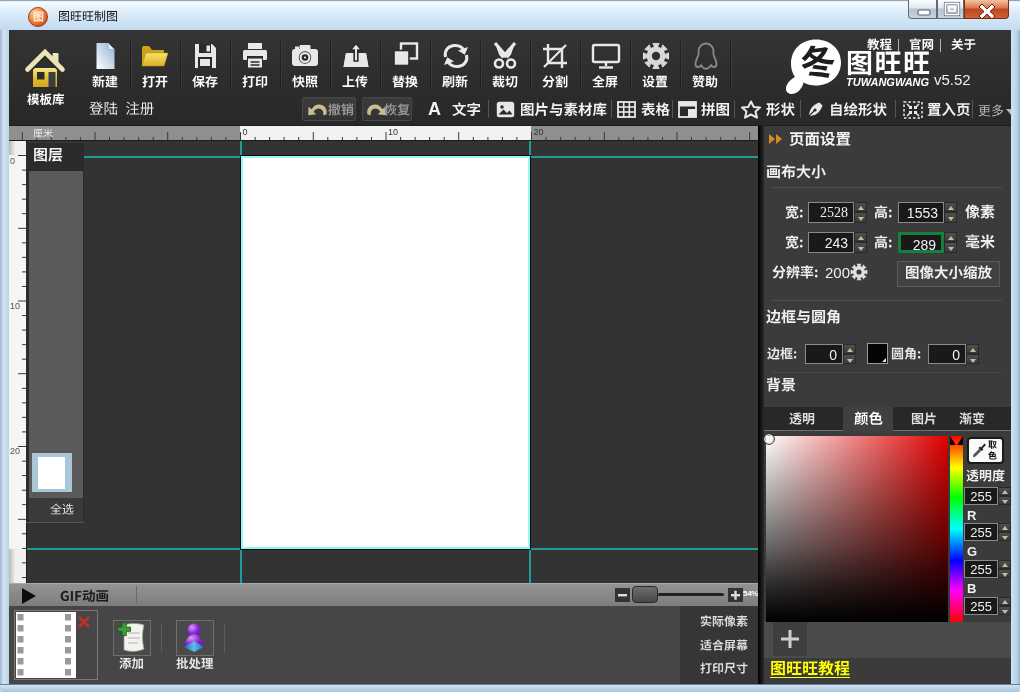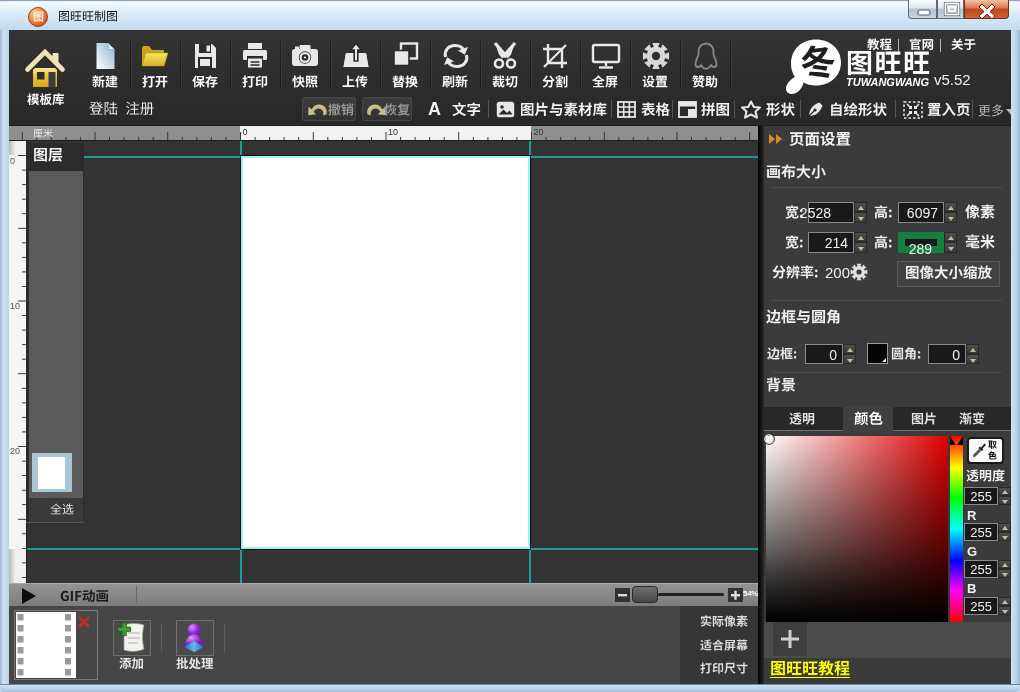--- a/index.html
+++ b/index.html
@@ -660,67 +660,67 @@
       <path fill="#f0f0f0" transform="translate(0,13.2)" d="M0.9 -11.8V-10.2H14.1V-11.8ZM3.9 -9V-2.1H11.1V-9ZM5.4 -4.9H6.7V-3.6H5.4ZM8.2 -4.9H9.5V-3.6H8.2ZM5.4 -7.5H6.7V-6.2H5.4ZM8.2 -7.5H9.5V-6.2H8.2ZM1.1 -8V0.6H12.1V1.3H13.9V-8H12.1V-1.1H3V-8Z M20.6 -12.8C20.4 -12.1 20.2 -11.3 19.9 -10.6H15.8V-8.9H19.2C18.2 -7 16.9 -5.4 15.3 -4.3C15.6 -3.9 16.1 -3.1 16.3 -2.7C17 -3.2 17.6 -3.7 18.2 -4.3V0H20V-4.9H22.4V1.3H24.2V-4.9H26.7V-2C26.7 -1.8 26.6 -1.7 26.4 -1.7C26.2 -1.7 25.4 -1.7 24.7 -1.7C24.9 -1.3 25.2 -0.6 25.2 -0.1C26.4 -0.1 27.2 -0.1 27.8 -0.4C28.4 -0.6 28.5 -1.1 28.5 -1.9V-6.6H24.2V-8.3H22.4V-6.6H19.9C20.4 -7.3 20.8 -8.1 21.2 -8.9H29.2V-10.6H21.9C22.1 -11.2 22.3 -11.8 22.5 -12.4Z M36.5 -12.7C36.5 -11.5 36.5 -10.1 36.3 -8.7H30.8V-6.8H36C35.4 -4.2 34 -1.8 30.6 -0.2C31.1 0.2 31.6 0.8 31.9 1.3C35.1 -0.2 36.7 -2.6 37.5 -5.1C38.7 -2.2 40.5 0 43.2 1.3C43.5 0.8 44.1 -0 44.5 -0.4C41.7 -1.5 39.9 -3.9 38.9 -6.8H44.2V-8.7H38.3C38.4 -10.1 38.4 -11.5 38.4 -12.7Z M51.6 -12.5V-0.9C51.6 -0.6 51.5 -0.5 51.1 -0.5C50.8 -0.5 49.7 -0.5 48.7 -0.5C49 -0 49.3 0.8 49.4 1.3C50.9 1.3 51.9 1.3 52.6 1C53.3 0.7 53.5 0.2 53.5 -0.9V-12.5ZM55.2 -8.6C56.4 -6.4 57.5 -3.6 57.8 -1.7L59.8 -2.5C59.4 -4.4 58.2 -7.1 56.9 -9.3ZM47.6 -9.1C47.3 -7.1 46.5 -4.5 45.3 -3C45.8 -2.8 46.6 -2.3 47.1 -2C48.4 -3.7 49.2 -6.5 49.7 -8.7Z"></path>
     </svg>
   </div>
 <div style="position:absolute;left:772px;top:187px;width:230px;height:1px;background:#4e4e4e;"></div>
 <div style="position:absolute;left:785px;top:205px;">
     <svg width="19" height="15" viewBox="0 0 19 15" style="display:block">
       <path fill="#f0f0f0" transform="translate(0,12.3)" d="M2.5 -6V-1.5H4.2V-4.6H9.7V-1.7H11.5V-6ZM5.7 -11.6 6 -10.8H1V-7.8H2.5V-7H4.3V-6.3H6V-7H8V-6.3H9.7V-7H11.5V-7.8H13.1V-10.8H8.1C8 -11.2 7.7 -11.7 7.5 -12.1ZM8 -9V-8.3H6V-9H4.3V-8.3H2.5V-9.3H11.4V-8.3H9.7V-9ZM5.7 -4.1V-3C5.7 -2.1 5.3 -0.8 0.4 0C0.9 0.4 1.4 1 1.6 1.4C5 0.7 6.5 -0.4 7.1 -1.4V-0.8C7.1 0.7 7.6 1.1 9.3 1.1C9.7 1.1 11.1 1.1 11.5 1.1C12.9 1.1 13.4 0.6 13.6 -1.5C13.1 -1.6 12.4 -1.8 12.1 -2.1C12 -0.5 11.9 -0.3 11.4 -0.3C11 -0.3 9.8 -0.3 9.5 -0.3C8.9 -0.3 8.8 -0.4 8.8 -0.8V-2.7H7.6L7.6 -3V-4.1Z M16.3 -5.1C17 -5.1 17.6 -5.7 17.6 -6.5C17.6 -7.2 17 -7.8 16.3 -7.8C15.5 -7.8 15 -7.2 15 -6.5C15 -5.7 15.5 -5.1 16.3 -5.1ZM16.3 0.2C17 0.2 17.6 -0.4 17.6 -1.1C17.6 -1.9 17 -2.5 16.3 -2.5C15.5 -2.5 15 -1.9 15 -1.1C15 -0.4 15.5 0.2 16.3 0.2Z"></path>
     </svg>
   </div>
 <div style="position:absolute;left:808px;top:202px;width:46px;height:21px;background:#191919;border:1px solid #8a8a8a;">
-    <div style="position:absolute;right:22px;top:2px;font-size:14px;color:#f0f0f0;">2528</div>
+    <div style="position:absolute;right:5px;top:2px;font-size:14px;color:#f0f0f0;font-family:Liberation Serif, serif;">2528</div>
   </div>
 <div style="position:absolute;left:854px;top:202px;width:13px;height:10px;background:linear-gradient(180deg,#4e4e4e,#3a3a3a);border:1px solid #2a2a2a;">
     <div style="position:absolute;left:3px;top:3px;width:0;height:0;border-left:3.5px solid transparent;border-right:3.5px solid transparent;border-bottom:4px solid #c9bd9a;"></div>
   </div>
 <div style="position:absolute;left:854px;top:212px;width:13px;height:11px;background:linear-gradient(180deg,#4e4e4e,#3a3a3a);border:1px solid #2a2a2a;">
     <div style="position:absolute;left:3px;top:4px;width:0;height:0;border-left:3.5px solid transparent;border-right:3.5px solid transparent;border-top:4px solid #c9bd9a;"></div>
   </div>
 <div style="position:absolute;left:874px;top:205px;">
     <svg width="19" height="15" viewBox="0 0 19 15" style="display:block">
       <path fill="#f0f0f0" transform="translate(0,12.3)" d="M4.3 -7.5H9.8V-6.7H4.3ZM2.6 -8.6V-5.6H11.5V-8.6ZM5.8 -11.6 6.2 -10.6H0.8V-9.2H13.2V-10.6H8.1L7.6 -12ZM3.9 -3.2V0.5H5.4V-0H9.4C9.6 0.3 9.8 0.8 9.9 1.1C10.9 1.1 11.6 1.1 12.2 1C12.7 0.8 12.9 0.4 12.9 -0.3V-5.1H1.1V1.2H2.8V-3.7H11.2V-0.3C11.2 -0.1 11.1 -0.1 10.9 -0.1H10V-3.2ZM5.4 -2H8.5V-1.2H5.4Z M16.3 -5.1C17 -5.1 17.6 -5.7 17.6 -6.5C17.6 -7.2 17 -7.8 16.3 -7.8C15.5 -7.8 15 -7.2 15 -6.5C15 -5.7 15.5 -5.1 16.3 -5.1ZM16.3 0.2C17 0.2 17.6 -0.4 17.6 -1.1C17.6 -1.9 17 -2.5 16.3 -2.5C15.5 -2.5 15 -1.9 15 -1.1C15 -0.4 15.5 0.2 16.3 0.2Z"></path>
     </svg>
   </div>
 <div style="position:absolute;left:898px;top:202px;width:46px;height:21px;background:#191919;border:1px solid #8a8a8a;">
-    <div style="position:absolute;right:5px;top:2px;font-size:14px;color:#f0f0f0;">6097</div>
+    <div style="position:absolute;right:5px;top:2px;font-size:14px;color:#f0f0f0;">1553</div>
   </div>
 <div style="position:absolute;left:944px;top:202px;width:13px;height:10px;background:linear-gradient(180deg,#4e4e4e,#3a3a3a);border:1px solid #2a2a2a;">
     <div style="position:absolute;left:3px;top:3px;width:0;height:0;border-left:3.5px solid transparent;border-right:3.5px solid transparent;border-bottom:4px solid #c9bd9a;"></div>
   </div>
 <div style="position:absolute;left:944px;top:212px;width:13px;height:11px;background:linear-gradient(180deg,#4e4e4e,#3a3a3a);border:1px solid #2a2a2a;">
     <div style="position:absolute;left:3px;top:4px;width:0;height:0;border-left:3.5px solid transparent;border-right:3.5px solid transparent;border-top:4px solid #c9bd9a;"></div>
   </div>
 <div style="position:absolute;left:965px;top:204px;">
     <svg width="30" height="16" viewBox="0 0 30 16" style="display:block">
       <path fill="#f0f0f0" transform="translate(0,13.2)" d="M7.4 -10.3H9.7C9.5 -10.1 9.3 -9.8 9 -9.6H6.8C7 -9.8 7.2 -10.1 7.4 -10.3ZM3.5 -12.7C2.8 -10.6 1.5 -8.4 0.2 -7C0.5 -6.6 1 -5.6 1.2 -5.2C1.5 -5.5 1.8 -5.8 2.1 -6.2V1.3H3.8V-9L3.8 -9C4.2 -8.8 4.7 -8.2 4.9 -7.9L5.4 -8.2V-6.1H7.2C6.5 -5.6 5.6 -5.1 4.2 -4.7C4.6 -4.4 5 -3.9 5.2 -3.6C6.4 -4 7.3 -4.4 8.1 -4.9L8.4 -4.6C7.5 -3.8 5.8 -3.1 4.4 -2.7C4.7 -2.4 5.1 -1.9 5.4 -1.6C6.5 -2 7.9 -2.8 9 -3.6L9.2 -3.1C8 -2 6 -1 4.2 -0.5C4.5 -0.2 5 0.3 5.2 0.7C6.6 0.2 8.2 -0.6 9.4 -1.6C9.4 -1.1 9.3 -0.6 9.2 -0.4C9 -0.2 8.8 -0.1 8.5 -0.1C8.3 -0.1 8 -0.1 7.6 -0.2C7.9 0.3 8 0.9 8 1.3C8.3 1.3 8.6 1.4 8.9 1.3C9.5 1.3 10 1.2 10.4 0.7C11 0.1 11.2 -1.5 10.8 -3L11.3 -3.2C11.8 -1.7 12.5 -0.3 13.6 0.5C13.9 0.1 14.4 -0.5 14.7 -0.8C13.7 -1.4 13 -2.6 12.6 -3.8C13.1 -4.1 13.6 -4.3 14 -4.6L12.8 -5.7C12.2 -5.2 11.2 -4.6 10.3 -4.2C10 -4.8 9.6 -5.3 9.1 -5.8L9.3 -6.1H13.7V-9.6H10.9C11.3 -10 11.7 -10.5 12 -11L11 -11.8L10.7 -11.7H8.3L8.8 -12.4L7.1 -12.7C6.5 -11.5 5.4 -10.1 3.8 -9C4.3 -10 4.8 -11.1 5.2 -12.2ZM6.9 -8.3H8.9C8.8 -8 8.7 -7.7 8.5 -7.3H6.9ZM10.3 -8.3H12V-7.3H10.1C10.2 -7.7 10.3 -8 10.3 -8.3Z M24.4 -1C25.6 -0.4 27.2 0.6 27.9 1.2L29.3 0.2C28.5 -0.5 26.9 -1.4 25.7 -1.9ZM19 -1.9C18.2 -1.2 16.8 -0.5 15.4 -0C15.8 0.2 16.5 0.9 16.8 1.2C18.1 0.6 19.6 -0.3 20.7 -1.3ZM17.7 -4.3C18 -4.4 18.5 -4.4 21 -4.6C19.9 -4.2 19 -3.8 18.5 -3.7C17.5 -3.4 16.9 -3.2 16.3 -3.1C16.4 -2.7 16.6 -2 16.7 -1.7C17.2 -1.9 17.9 -1.9 21.9 -2.2V-0.5C21.9 -0.4 21.9 -0.3 21.6 -0.3C21.4 -0.3 20.4 -0.3 19.6 -0.3C19.9 0.1 20.2 0.8 20.3 1.3C21.4 1.3 22.2 1.3 22.9 1.1C23.5 0.8 23.7 0.4 23.7 -0.5V-2.3L27.1 -2.5C27.4 -2.1 27.7 -1.8 27.9 -1.6L29.4 -2.5C28.7 -3.2 27.4 -4.2 26.5 -4.9L25.1 -4.1L25.8 -3.6L21.4 -3.4C23.3 -4 25.2 -4.8 27 -5.7L25.8 -6.8C25.2 -6.5 24.6 -6.1 23.9 -5.8L20.9 -5.7C21.5 -6 22.1 -6.2 22.7 -6.5L22.3 -6.8H29.4V-8.2H23.4V-8.8H27.9V-10.1H23.4V-10.6H28.7V-11.9H23.4V-12.8H21.6V-11.9H16.4V-10.6H21.6V-10.1H17.1V-8.8H21.6V-8.2H15.6V-6.8H20.3C19.5 -6.4 18.7 -6.1 18.4 -6C18 -5.8 17.6 -5.7 17.2 -5.7C17.4 -5.3 17.6 -4.5 17.7 -4.3Z"></path>
     </svg>
   </div>
 <div style="position:absolute;left:785px;top:235px;">
     <svg width="19" height="15" viewBox="0 0 19 15" style="display:block">
       <path fill="#f0f0f0" transform="translate(0,12.3)" d="M2.5 -6V-1.5H4.2V-4.6H9.7V-1.7H11.5V-6ZM5.7 -11.6 6 -10.8H1V-7.8H2.5V-7H4.3V-6.3H6V-7H8V-6.3H9.7V-7H11.5V-7.8H13.1V-10.8H8.1C8 -11.2 7.7 -11.7 7.5 -12.1ZM8 -9V-8.3H6V-9H4.3V-8.3H2.5V-9.3H11.4V-8.3H9.7V-9ZM5.7 -4.1V-3C5.7 -2.1 5.3 -0.8 0.4 0C0.9 0.4 1.4 1 1.6 1.4C5 0.7 6.5 -0.4 7.1 -1.4V-0.8C7.1 0.7 7.6 1.1 9.3 1.1C9.7 1.1 11.1 1.1 11.5 1.1C12.9 1.1 13.4 0.6 13.6 -1.5C13.1 -1.6 12.4 -1.8 12.1 -2.1C12 -0.5 11.9 -0.3 11.4 -0.3C11 -0.3 9.8 -0.3 9.5 -0.3C8.9 -0.3 8.8 -0.4 8.8 -0.8V-2.7H7.6L7.6 -3V-4.1Z M16.3 -5.1C17 -5.1 17.6 -5.7 17.6 -6.5C17.6 -7.2 17 -7.8 16.3 -7.8C15.5 -7.8 15 -7.2 15 -6.5C15 -5.7 15.5 -5.1 16.3 -5.1ZM16.3 0.2C17 0.2 17.6 -0.4 17.6 -1.1C17.6 -1.9 17 -2.5 16.3 -2.5C15.5 -2.5 15 -1.9 15 -1.1C15 -0.4 15.5 0.2 16.3 0.2Z"></path>
     </svg>
   </div>
 <div style="position:absolute;left:808px;top:232px;width:46px;height:21px;background:#191919;border:1px solid #8a8a8a;">
-    <div style="position:absolute;right:5px;top:2px;font-size:14px;color:#f0f0f0;">214</div>
+    <div style="position:absolute;right:5px;top:2px;font-size:14px;color:#f0f0f0;">243</div>
   </div>
 <div style="position:absolute;left:854px;top:232px;width:13px;height:10px;background:linear-gradient(180deg,#4e4e4e,#3a3a3a);border:1px solid #2a2a2a;">
     <div style="position:absolute;left:3px;top:3px;width:0;height:0;border-left:3.5px solid transparent;border-right:3.5px solid transparent;border-bottom:4px solid #c9bd9a;"></div>
   </div>
 <div style="position:absolute;left:854px;top:242px;width:13px;height:11px;background:linear-gradient(180deg,#4e4e4e,#3a3a3a);border:1px solid #2a2a2a;">
     <div style="position:absolute;left:3px;top:4px;width:0;height:0;border-left:3.5px solid transparent;border-right:3.5px solid transparent;border-top:4px solid #c9bd9a;"></div>
   </div>
 <div style="position:absolute;left:874px;top:235px;">
     <svg width="19" height="15" viewBox="0 0 19 15" style="display:block">
       <path fill="#f0f0f0" transform="translate(0,12.3)" d="M4.3 -7.5H9.8V-6.7H4.3ZM2.6 -8.6V-5.6H11.5V-8.6ZM5.8 -11.6 6.2 -10.6H0.8V-9.2H13.2V-10.6H8.1L7.6 -12ZM3.9 -3.2V0.5H5.4V-0H9.4C9.6 0.3 9.8 0.8 9.9 1.1C10.9 1.1 11.6 1.1 12.2 1C12.7 0.8 12.9 0.4 12.9 -0.3V-5.1H1.1V1.2H2.8V-3.7H11.2V-0.3C11.2 -0.1 11.1 -0.1 10.9 -0.1H10V-3.2ZM5.4 -2H8.5V-1.2H5.4Z M16.3 -5.1C17 -5.1 17.6 -5.7 17.6 -6.5C17.6 -7.2 17 -7.8 16.3 -7.8C15.5 -7.8 15 -7.2 15 -6.5C15 -5.7 15.5 -5.1 16.3 -5.1ZM16.3 0.2C17 0.2 17.6 -0.4 17.6 -1.1C17.6 -1.9 17 -2.5 16.3 -2.5C15.5 -2.5 15 -1.9 15 -1.1C15 -0.4 15.5 0.2 16.3 0.2Z"></path>
     </svg>
   </div>
-<div style="position:absolute;left:898px;top:232px;width:46px;height:21px;background:#191919;border:7px solid #15803d;">
+<div style="position:absolute;left:898px;top:232px;width:46px;height:21px;background:#191919;border:3px solid #15803d;">
     <div style="position:absolute;right:5px;top:2px;font-size:14px;color:#f0f0f0;">289</div>
   </div>
 <div style="position:absolute;left:944px;top:232px;width:13px;height:10px;background:linear-gradient(180deg,#4e4e4e,#3a3a3a);border:1px solid #2a2a2a;">
     <div style="position:absolute;left:3px;top:3px;width:0;height:0;border-left:3.5px solid transparent;border-right:3.5px solid transparent;border-bottom:4px solid #c9bd9a;"></div>
   </div>
 <div style="position:absolute;left:944px;top:242px;width:13px;height:11px;background:linear-gradient(180deg,#4e4e4e,#3a3a3a);border:1px solid #2a2a2a;">
     <div style="position:absolute;left:3px;top:4px;width:0;height:0;border-left:3.5px solid transparent;border-right:3.5px solid transparent;border-top:4px solid #c9bd9a;"></div>
   </div>
 <div style="position:absolute;left:965px;top:234px;">
     <svg width="30" height="16" viewBox="0 0 30 16" style="display:block">

